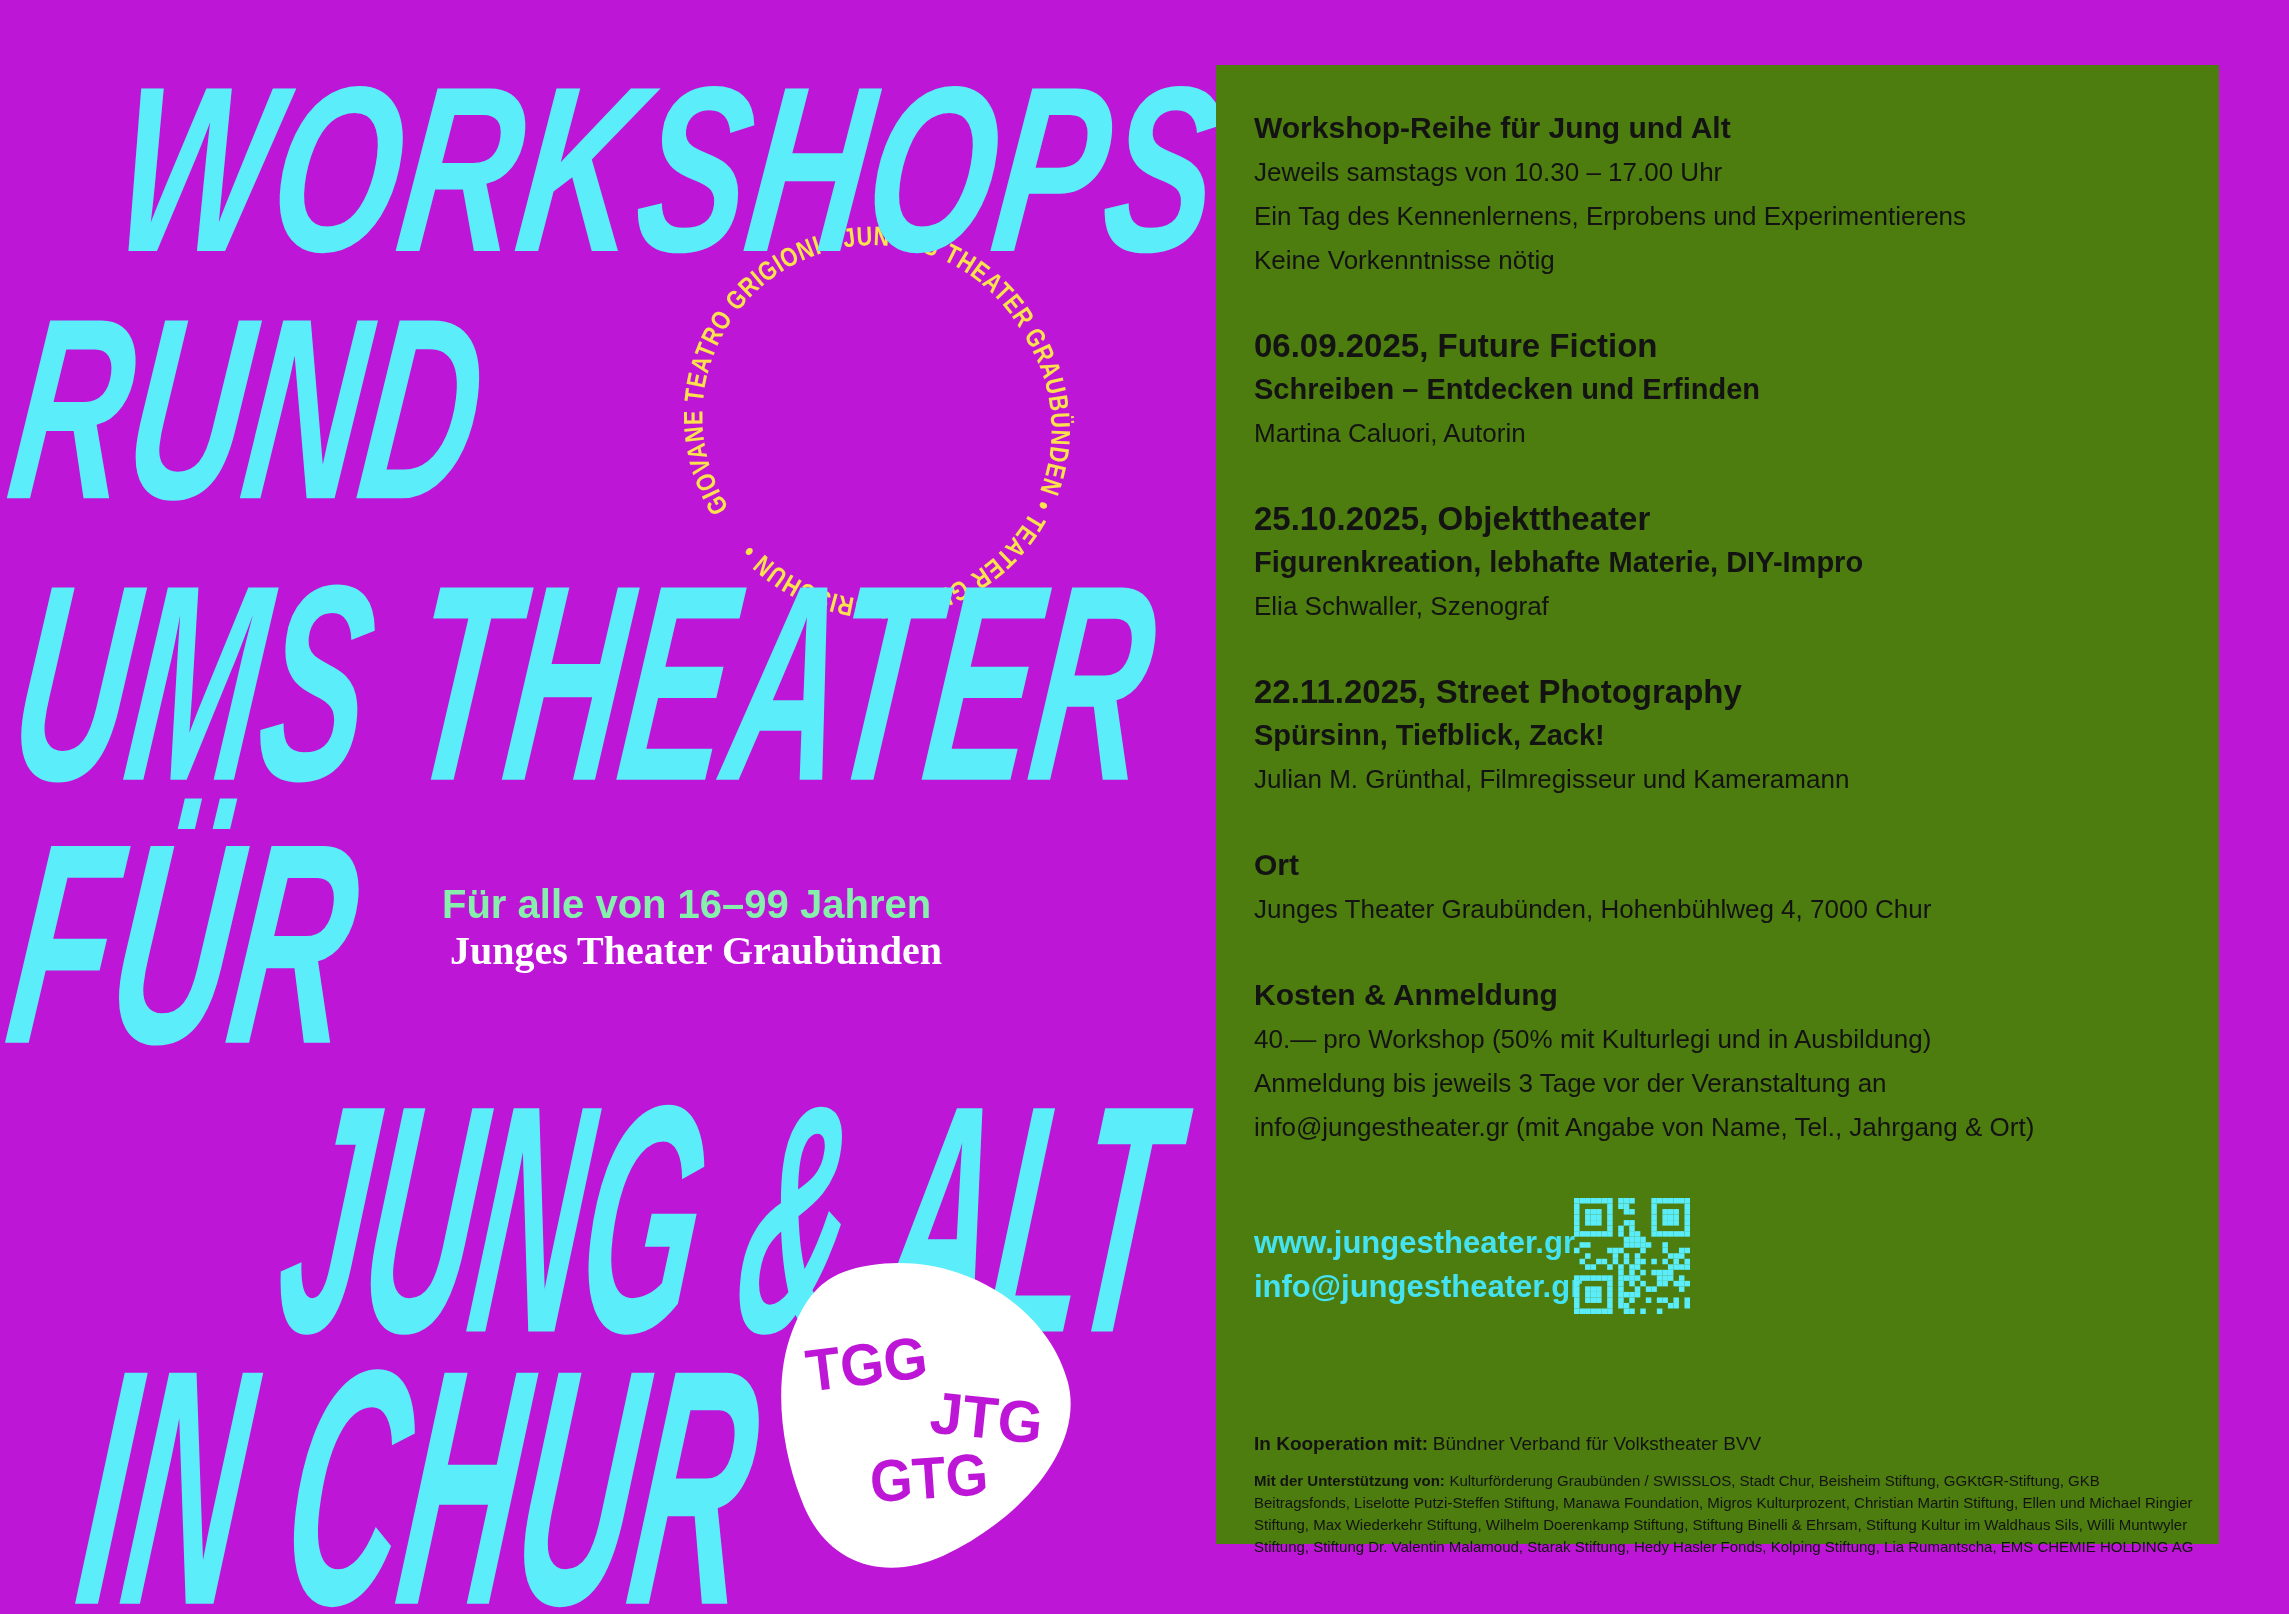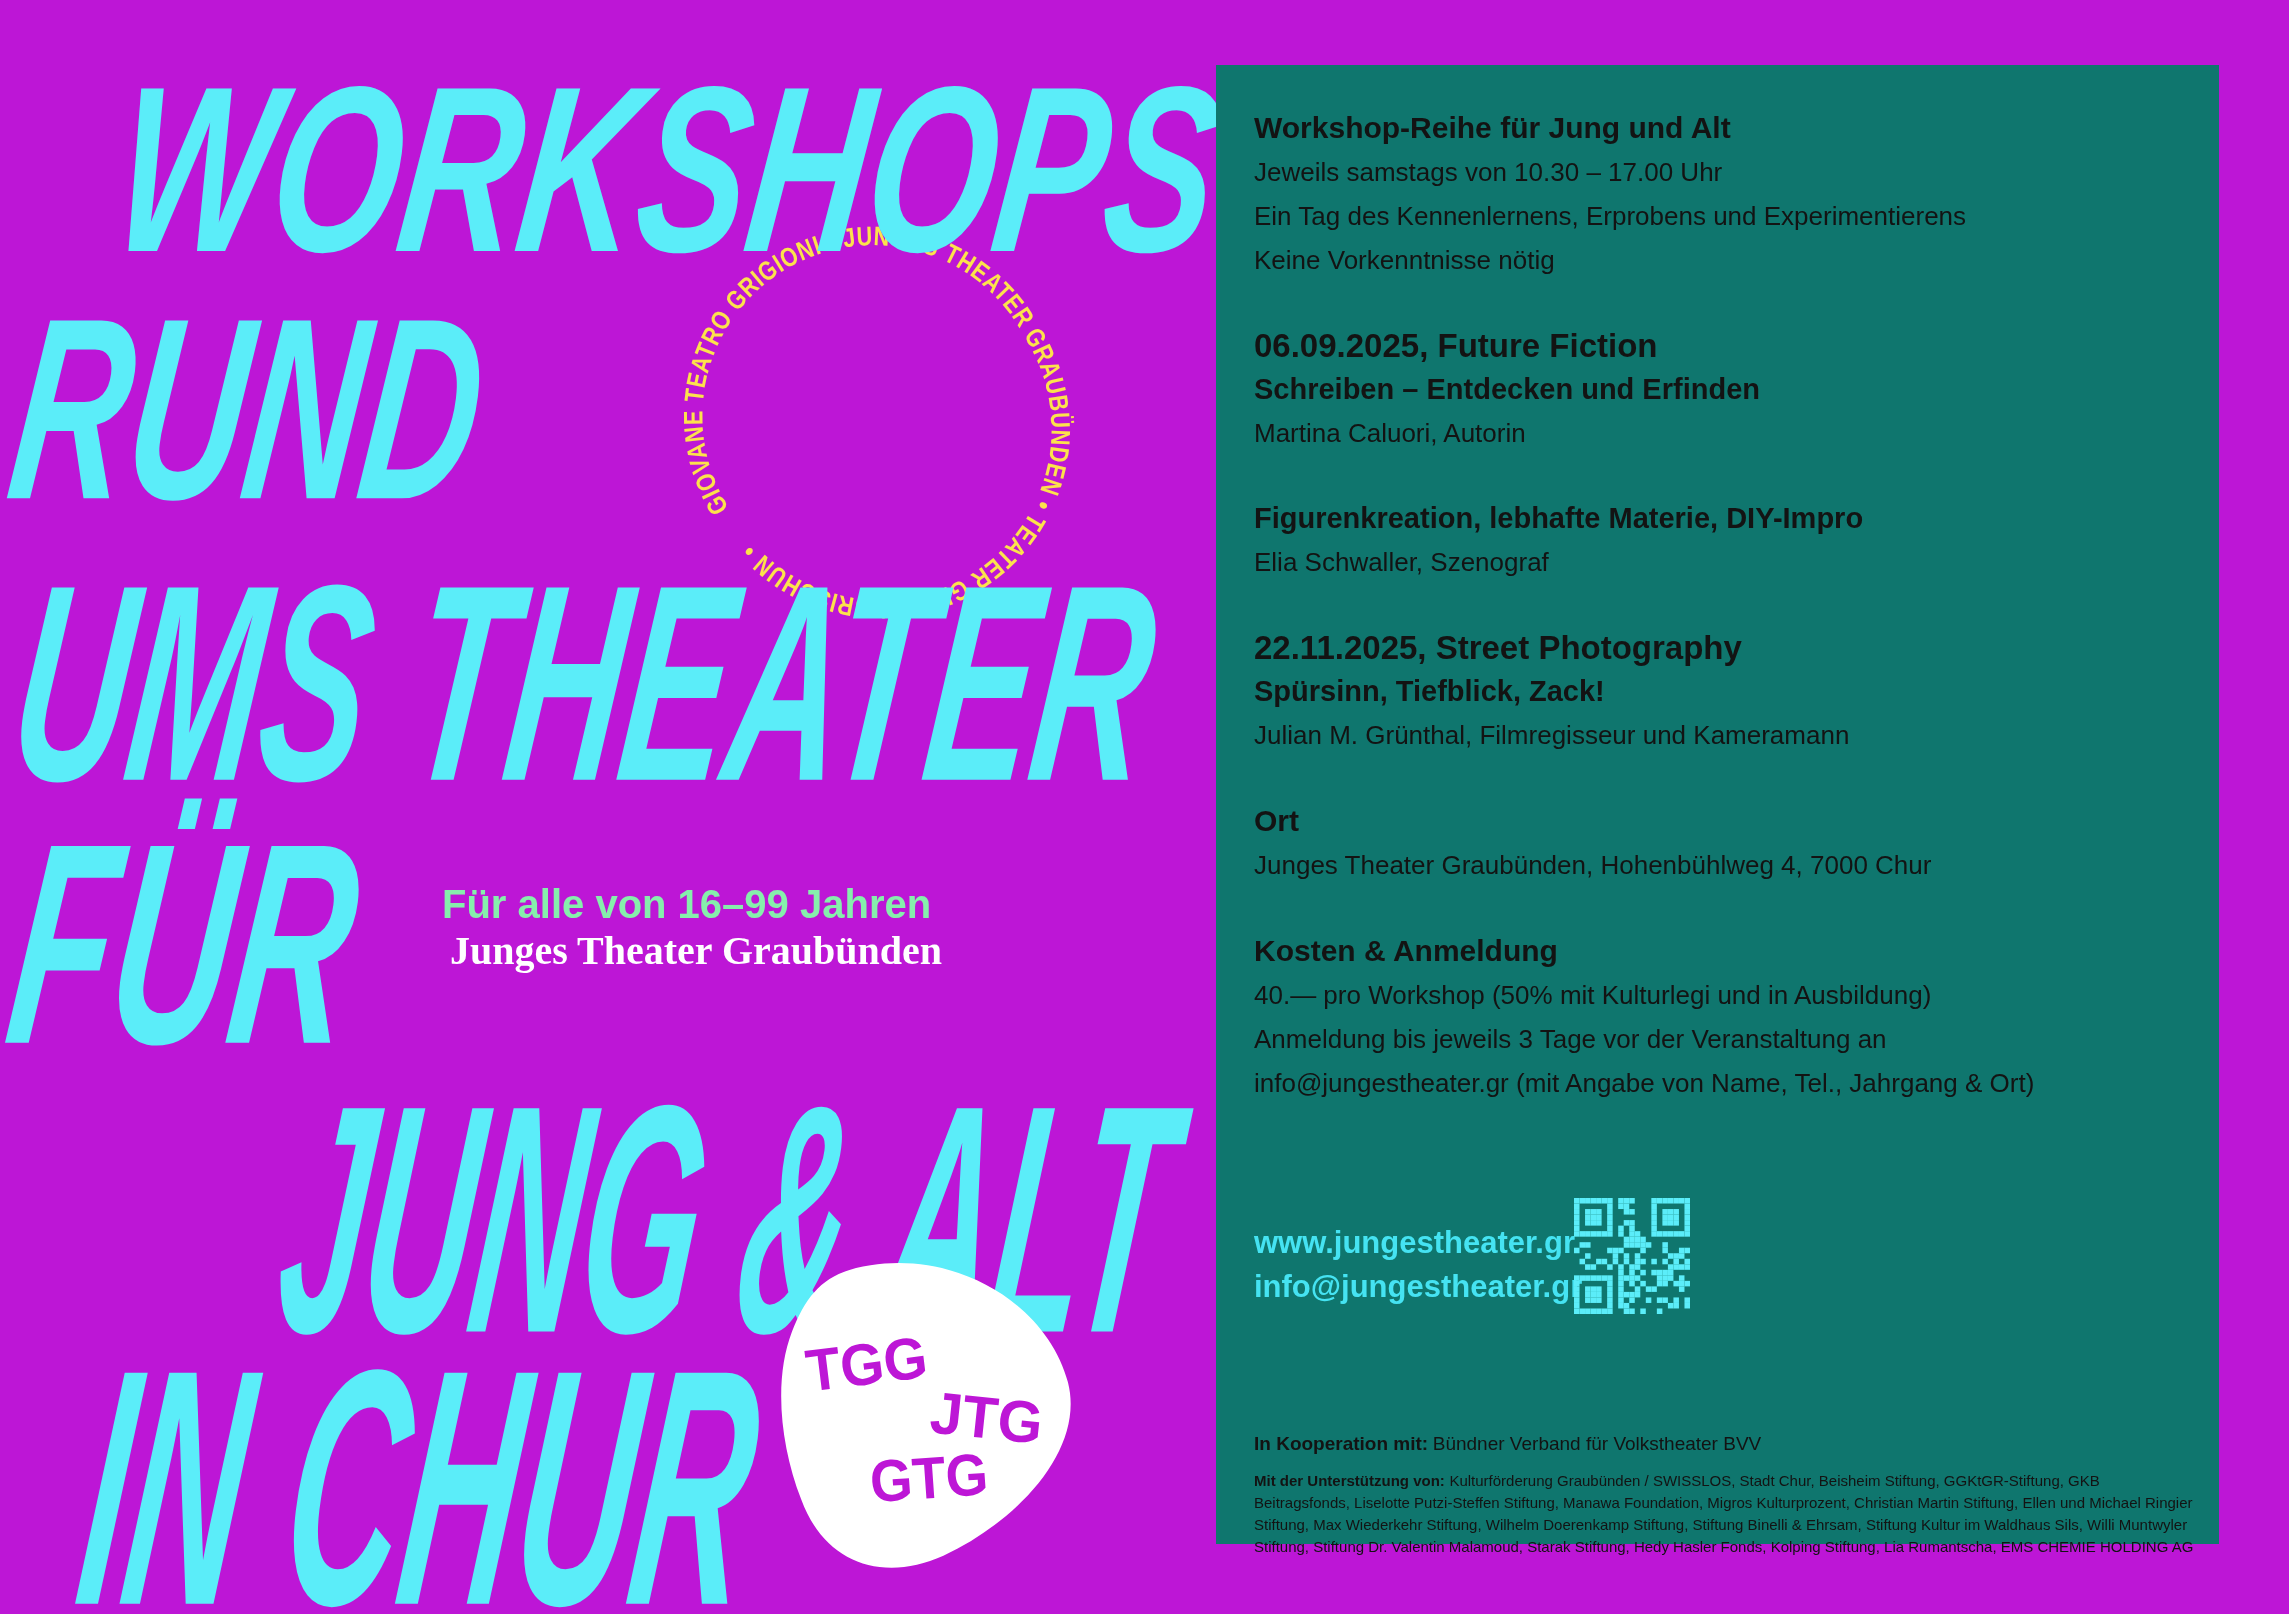--- a/index.html
+++ b/index.html
@@ -26,21 +26,21 @@
     font-weight:bold;font-size:64px;
     fill:#BD16D6;
   }
   .audience-line{position:absolute;z-index:2;white-space:nowrap;font-weight:bold;font-size:40px;line-height:42px;}
   .audience-yellow{left:442px;top:883px;color:#86efac;}
   .audience-white{left:450px;top:930px;color:#FFFFFF;font-family:Liberation Serif, serif;}
 
   .panel{
     position:absolute;z-index:3;
     left:1216px;top:65px;width:1003px;height:1479px;
-    background:#0f766e;color:#131313;
+    background:#4d7c0f;color:#131313;
     box-sizing:border-box;
     padding:41px 22px 0 38px;
   }
   .sec{margin:0 0 42px 0;}
   .sec p{margin:0;}
   .h  {font-weight:bold;font-size:30px;line-height:44px;}
   .date{font-weight:bold;font-size:33px;line-height:44px;}
   .sub {font-weight:bold;font-size:29px;line-height:43px;}
   .body{font-weight:normal;font-size:26px;line-height:44px;}
 
@@ -95,20 +95,21 @@
       <p class="body">Keine Vorkenntnisse nötig</p>
     </div>
 
     <div class="sec">
       <p class="date">06.09.2025, Future Fiction</p>
       <p class="sub">Schreiben – Entdecken und Erfinden</p>
       <p class="body">Martina Caluori, Autorin</p>
     </div>
 
     <div class="sec">
+      <p class="date">25.10.2025, Objekttheater</p>
       <p class="sub">Figurenkreation, lebhafte Materie, DIY-Impro</p>
       <p class="body">Elia Schwaller, Szenograf</p>
     </div>
 
     <div class="sec">
       <p class="date">22.11.2025, Street Photography</p>
       <p class="sub">Spürsinn, Tiefblick, Zack!</p>
       <p class="body">Julian M. Grünthal, Filmregisseur und Kameramann</p>
     </div>
 

